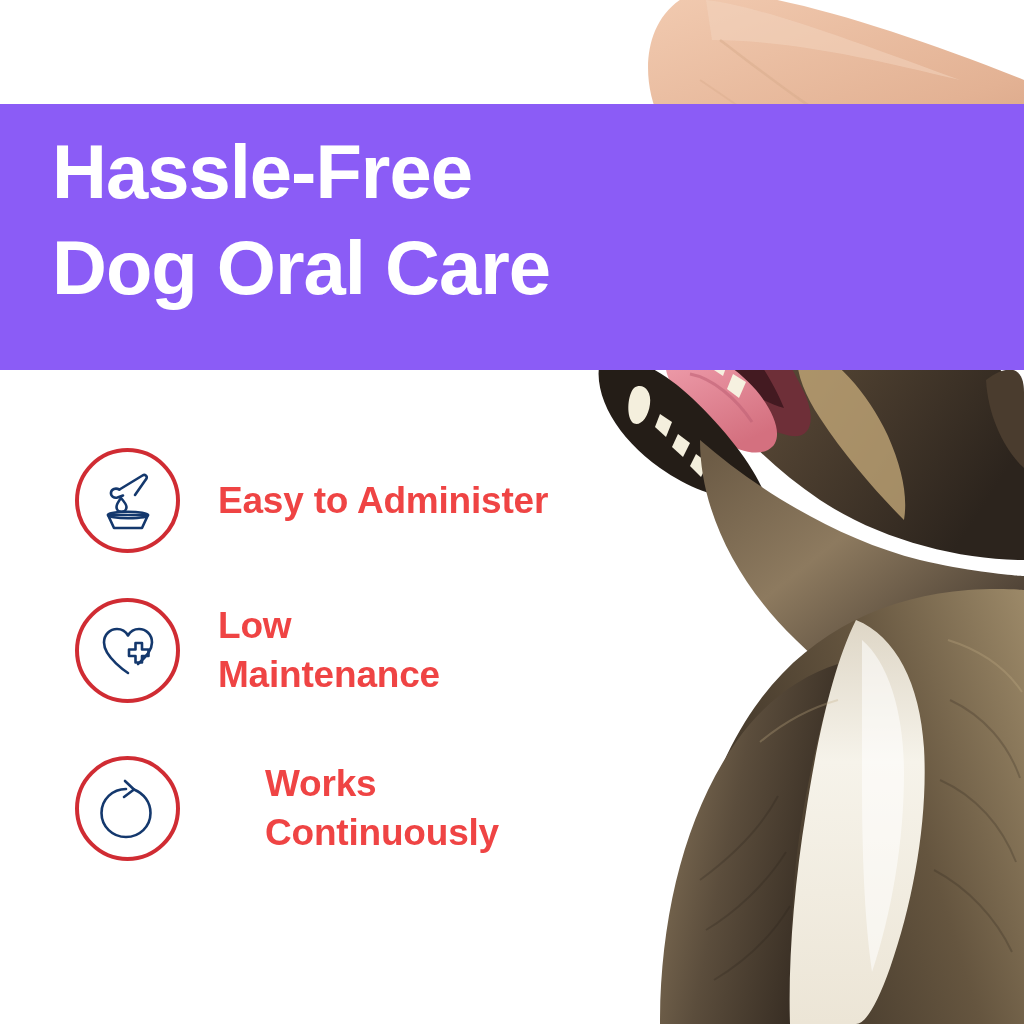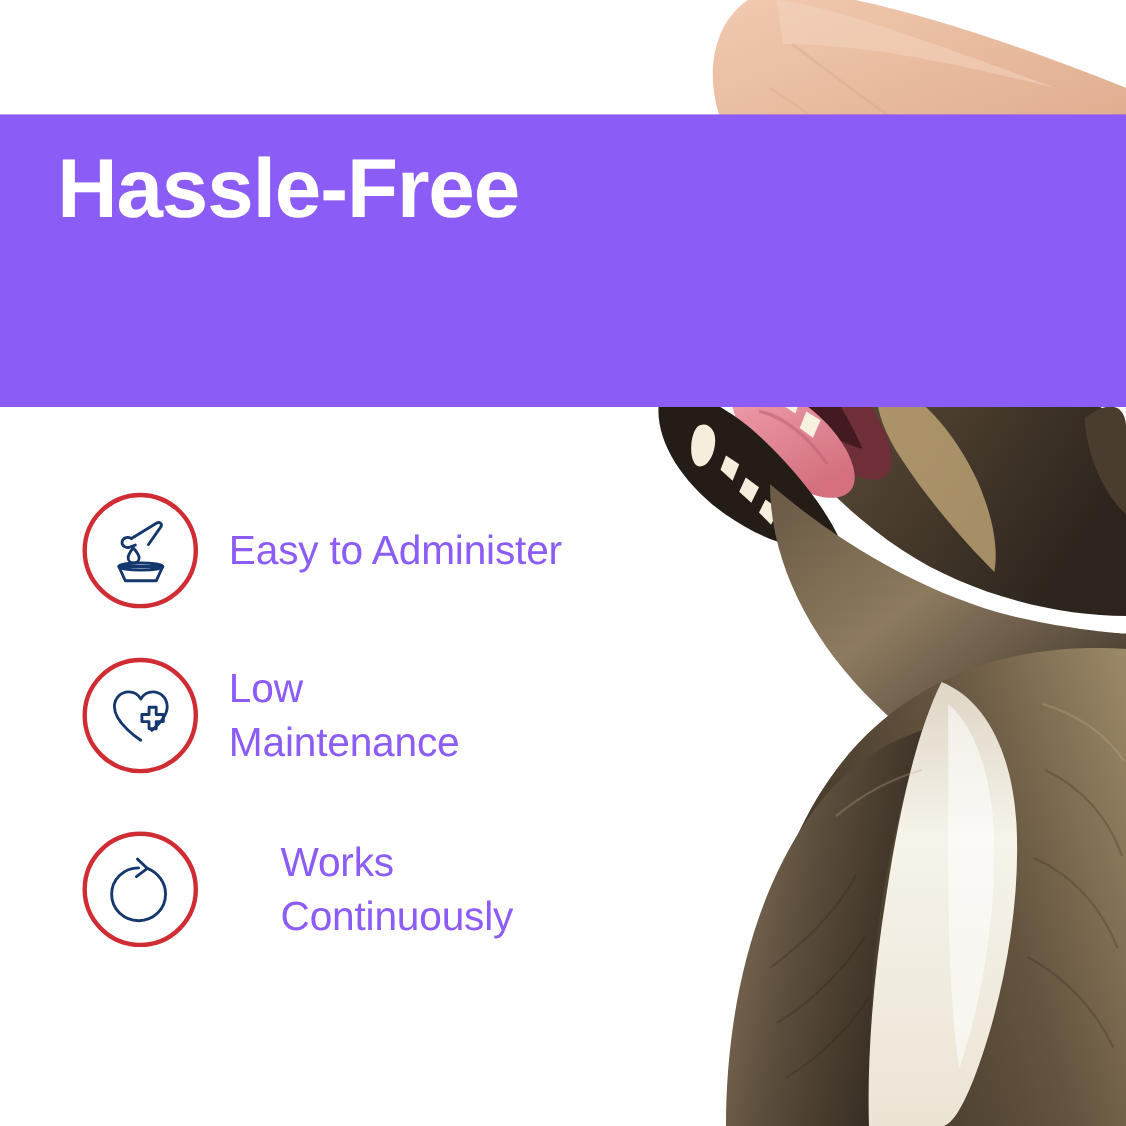--- a/index.html
+++ b/index.html
@@ -75,25 +75,25 @@
     border-radius: 50%;
     border: 4px solid #d02c33;
     box-sizing: border-box;
     display: flex;
     align-items: center;
     justify-content: center;
   }
   .icon-badge svg { display: block; }
 
   .feature-label {
-    margin-left: 28px;
-    color: #8b5cf6;
+    margin-left: 38px;
+    color: #ef4444;
     font-size: 37px;
     line-height: 49px;
-    font-weight: normal;
+    font-weight: bold;
     letter-spacing: -0.2px;
     white-space: pre-line;
   }
 </style>
 </head>
 <body>
 
 <div id="canvas">
 
   <div class="photo-layer">
@@ -245,20 +245,21 @@
       <g stroke="#c3ae86" stroke-width="2" opacity="0.3" fill="none">
         <path d="M948 640 C980 650 1006 668 1022 692"></path>
         <path d="M760 742 C784 722 810 708 838 700"></path>
       </g>
     </svg>
   </div>
 
   <div class="banner">
     <div class="banner-title">
       <span class="line">Hassle-Free</span>
+      <span class="line">Dog Oral Care</span>
     </div>
   </div>
 
   <div class="features">
 
     <div class="feature feature-1">
       <div class="icon-badge">
         <svg width="62" height="62" viewBox="0 0 62 62">
           <g fill="none" stroke="#14386d" stroke-width="2.6" stroke-linecap="round" stroke-linejoin="round">
 

